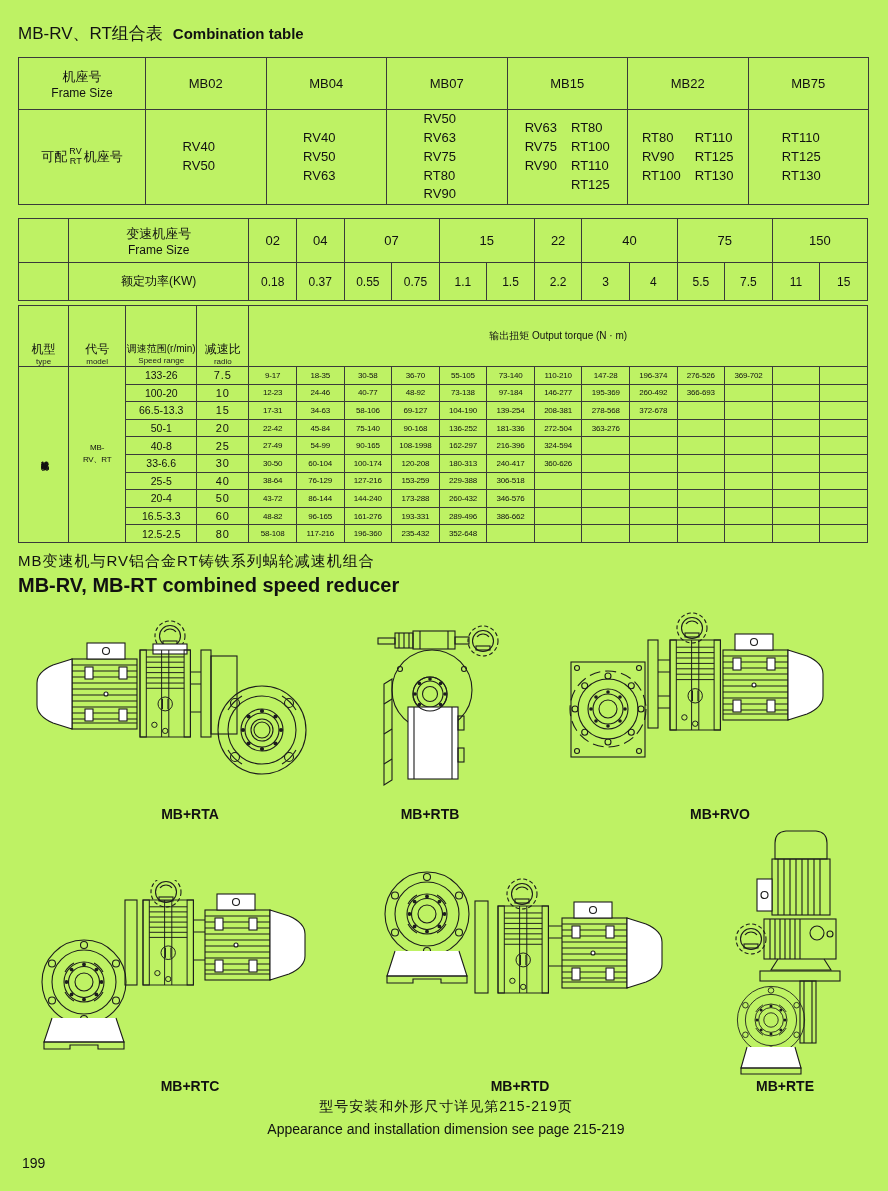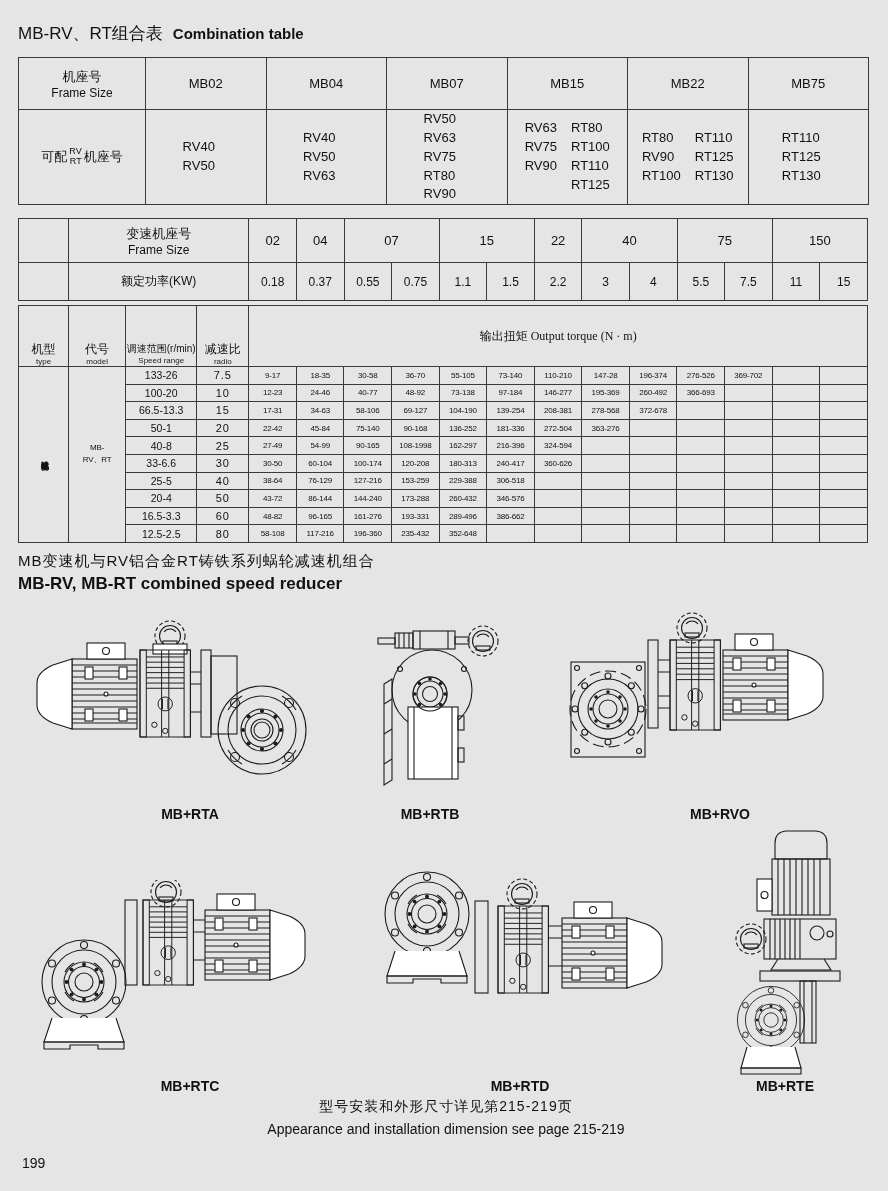--- a/index.html
+++ b/index.html
@@ -1,26 +1,26 @@
 <!DOCTYPE html>
 <html><head>
 <meta charset="utf-8">
 <style>
   * { box-sizing: border-box; margin: 0; padding: 0; }
   html,body { width: 888px; background:#fff; color:#111;
     font-family: "Liberation Sans","DejaVu Sans",sans-serif; }
   body { position: relative; height: 1191px; overflow: hidden; }
-  .page { position:absolute; left:0; top:0; width:888px; height:1191px; background:#e5e5e5; }
+  .page { position:absolute; left:0; top:0; width:888px; height:1191px; background:#bef264; }
 
   
   .title1 { position:absolute; left:18px; top:22px; font-size:17px; }
   .title1 .en { font-weight:bold; font-size:15px; margin-left:10px; }
   .sec2 { position:absolute; left:18px; top:552px; }
   .sec2 .zh { font-size:15px; letter-spacing:1px; }
-  .sec2 .en { font-size:17px; font-weight:bold; margin-top:3px; }
+  .sec2 .en { font-size:20px; font-weight:bold; margin-top:3px; }
 
   
   table { border-collapse:collapse; table-layout:fixed; }
   td,th { border:1px solid #3a3a3a; text-align:center; vertical-align:middle;
           font-weight:normal; padding:0; overflow:hidden; }
 
   
   .combo { position:absolute; left:18px; top:57px; width:850px; }
   .combo td { font-size:13px; }
   .combo .r1 td { height:52px; }
@@ -38,21 +38,21 @@
   .spec col.c-speed{width:71px;} .spec col.c-ratio{width:52px;}
   .spec col.c-t{width:47.5px;}
   .specA { margin-bottom:4px; }
   .specA .fr td { height:44px; font-size:13px; }
   .specA .pwr td { height:38px; font-size:12px; }
   .hl .zh { font-size:13px; } .hl .en { font-size:12px; }
   .specB th { height:44px; }
   .specB .zh { font-size:12px; display:block; line-height:1.25;margin-top:36px; }
   .specB .en { font-size:8px; display:block; color:#222; }
   .specB .sp-zh { font-size:10px; }
-  .torq { font-size:12px;font-family:Liberation Serif, serif; }
+  .torq { font-size:10px; }
   .specB td { height:17.6px; font-size:8px; letter-spacing:-0.2px; }
   .specB td.speed { font-size:10.5px; letter-spacing:0; }
   .specB td.ratio { font-size:11px; letter-spacing:1px; }
   .vtype { writing-mode:vertical-lr; text-orientation:upright; font-size:13px;
            letter-spacing:7px; padding-top:4px; }
   .model { font-size:12px; line-height:1.5; }
 
   
   .draw-area { position:absolute; left:0; top:598px; width:888px; height:505px; }
   .fig { position:absolute; }

